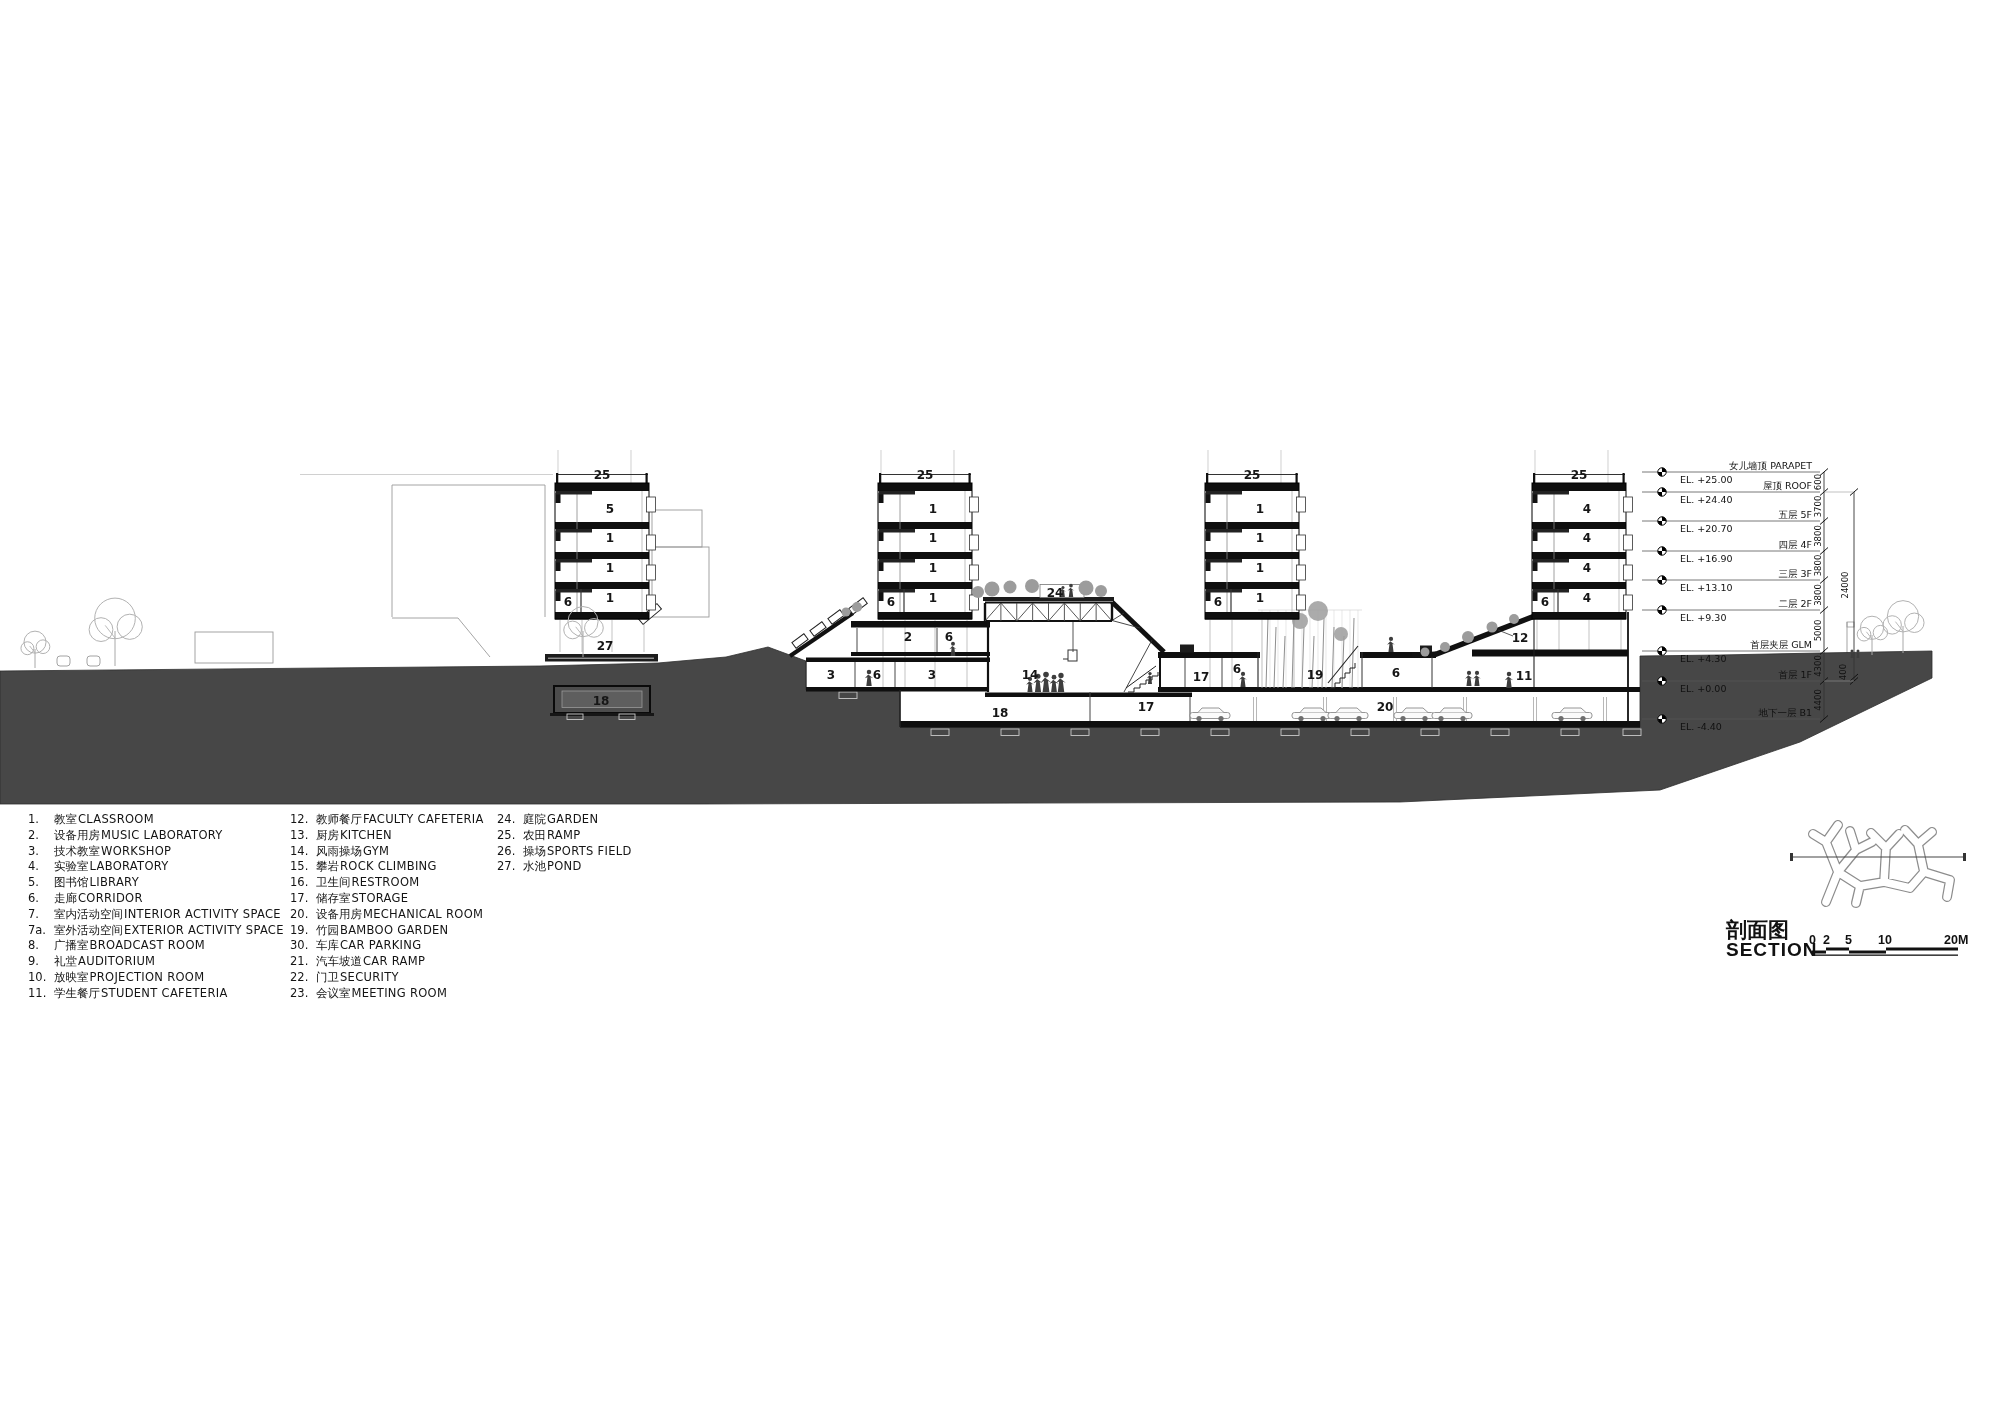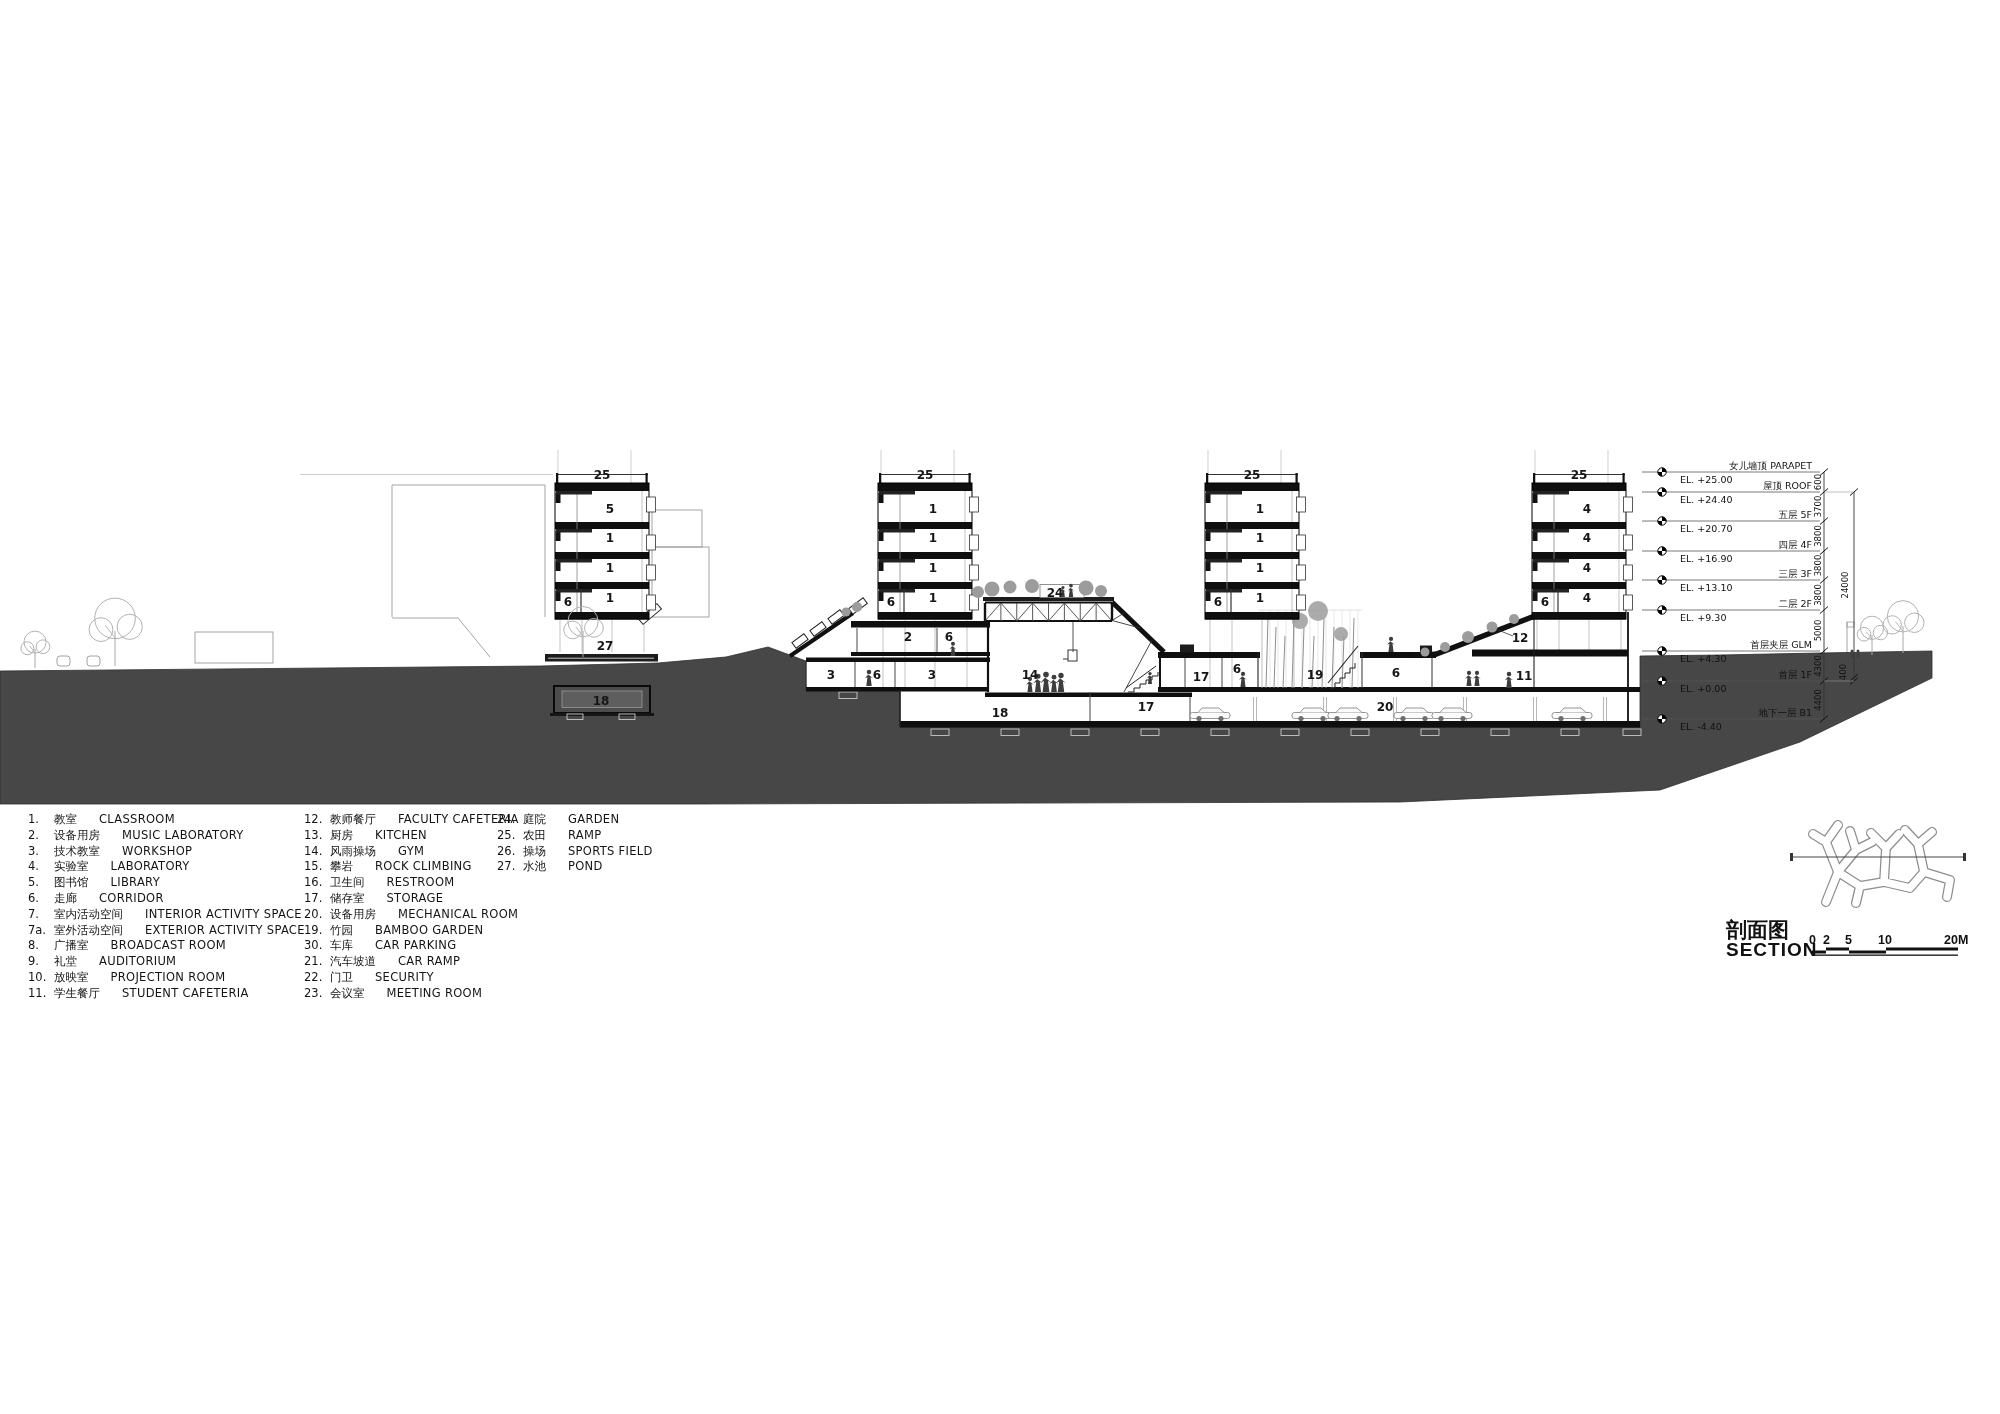--- a/index.html
+++ b/index.html
@@ -9,21 +9,21 @@
   .lv{font:9.5px "DejaVu Sans",sans-serif;fill:#111;}
   .lvn{text-anchor:end;}
   .dm{font:8.5px "DejaVu Sans",sans-serif;fill:#111;text-anchor:middle;}
   .ttl-zh{font:600 21px "DejaVu Sans",sans-serif;fill:#111;}
   .ttl-en{font:600 19px "Liberation Sans",sans-serif;fill:#111;letter-spacing:1px;}
   .sb{font:bold 12.5px "Liberation Sans",sans-serif;fill:#111;}
   #legend{position:absolute;left:28px;top:812px;width:700px;color:#141414;font-size:11.5px;}
   .lg-col{position:absolute;top:0;}
   .lg-row{display:flex;line-height:15.8px;white-space:nowrap;}
   .lg-n{display:inline-block;width:26px;flex:0 0 26px;}
-  .lg-en{margin-left:22px;letter-spacing:.3px;}
+  .lg-en{margin-left:1px;letter-spacing:.3px;}
 </style>
 </head>
 <body>
 
 <svg id="draw" width="2000" height="1414" viewBox="0 0 2000 1414">
 
   <g id="bg">
     <line x1="300" y1="474.5" x2="553" y2="474.5" stroke="#bbb" stroke-width="0.7"></line>
     <rect x="195" y="632" width="78" height="31" fill="none" stroke="#9a9a9a" stroke-width="0.9"></rect>
     <path d="M392,617 L392,485 L545,485 L545,617 M392,618 L458,618 L490,657" fill="none" stroke="#9a9a9a" stroke-width="0.9"></path>
@@ -743,21 +743,21 @@
         <span class="lg-n">10.</span>
         <span class="lg-zh">放映室</span>
         <span class="lg-en">PROJECTION ROOM</span>
       </div>
       <div class="lg-row">
         <span class="lg-n">11.</span>
         <span class="lg-zh">学生餐厅</span>
         <span class="lg-en">STUDENT CAFETERIA</span>
       </div>
     </div>
-  <div class="lg-col" id="lg1" style="left:276px">
+  <div class="lg-col" id="lg1" style="left:262px">
       <div class="lg-row">
         <span class="lg-n">12.</span>
         <span class="lg-zh">教师餐厅</span>
         <span class="lg-en">FACULTY CAFETERIA</span>
       </div>
       <div class="lg-row">
         <span class="lg-n">13.</span>
         <span class="lg-zh">厨房</span>
         <span class="lg-en">KITCHEN</span>
       </div>

